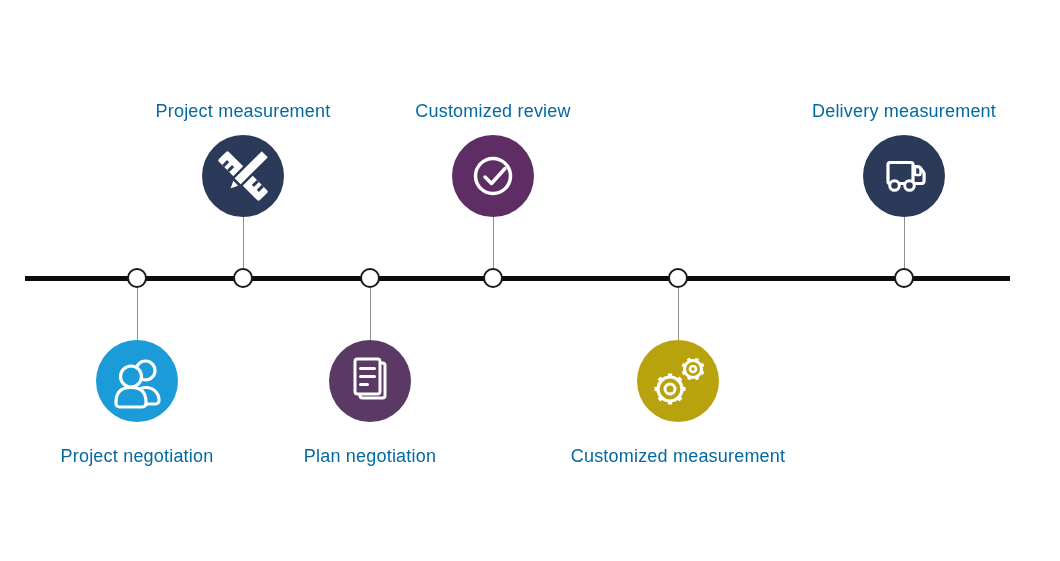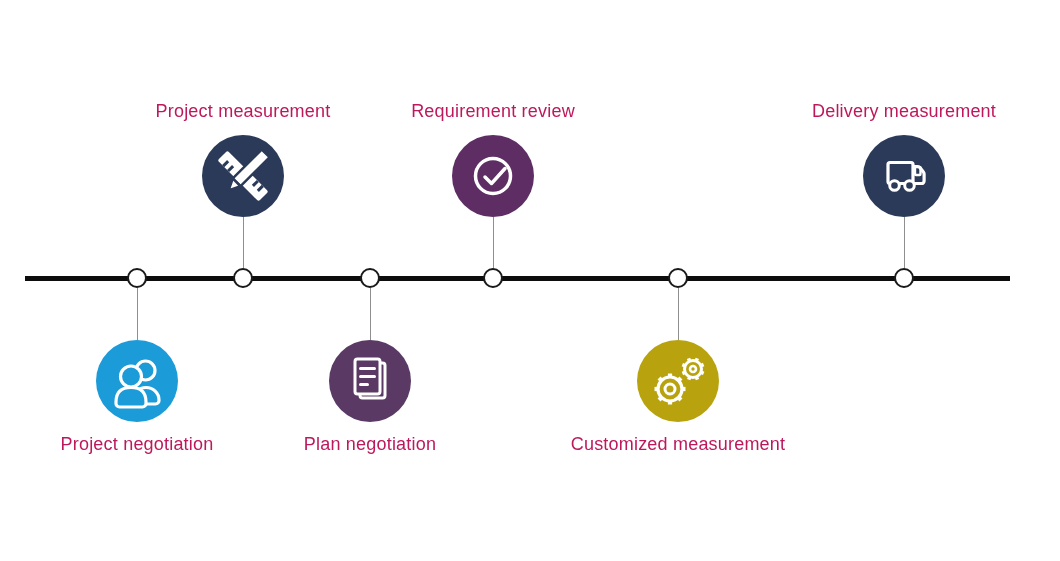--- a/index.html
+++ b/index.html
@@ -17,24 +17,24 @@
     background:#ffffff;border:2.5px solid #1a1a1a;border-radius:50%;
   }
   .connector{position:absolute;left:-0.5px;width:1px;background:#8f8f8f;}
   .above .connector{top:-61px;height:51px;}
   .below .connector{top:10px;height:52px;}
   .bubble{position:absolute;left:-41px;width:82px;height:82px;}
   .above .bubble{top:-143px;}
   .below .bubble{top:62px;}
   .label{
     position:absolute;left:0;transform:translateX(-50%);white-space:nowrap;
-    font-size:18px;line-height:26px;color:#be185d;letter-spacing:0.2px;
+    font-size:18px;line-height:26px;color:#0369a1;letter-spacing:0.2px;
   }
   .above .label{top:-180px;}
-  .below .label{top:153px;text-align:right;}
+  .below .label{top:165px;text-align:right;}
 </style>
 </head>
 <body>
 
 <div id="canvas">
 
   <div id="timeline-line"></div>
 
   <div class="step below s1">
     <div class="connector"></div>
@@ -90,21 +90,21 @@
   </div>
 
   <div class="step above s4">
     <div class="connector"></div>
     <div class="node"></div>
     <svg class="bubble" viewBox="0 0 82 82">
       <circle cx="41" cy="41" r="41" fill="#5d2d63"></circle>
       <circle cx="41" cy="41" r="17.5" fill="none" stroke="#ffffff" stroke-width="3.5"></circle>
       <path d="M33 42 l6.5 6.5 L53 33.5" fill="none" stroke="#ffffff" stroke-width="3.5" stroke-linecap="round" stroke-linejoin="round"></path>
     </svg>
-    <div class="label">Requirement review</div>
+    <div class="label">Customized review</div>
   </div>
 
   <div class="step below s5">
     <div class="connector"></div>
     <div class="node"></div>
     <svg class="bubble" viewBox="0 0 82 82">
       <circle cx="41" cy="41" r="41" fill="#b8a30f"></circle>
       <g stroke="#ffffff" fill="none">
         <circle cx="33" cy="49" r="12" stroke-width="3.2"></circle>
         <circle cx="33" cy="49" r="5" stroke-width="3"></circle>

